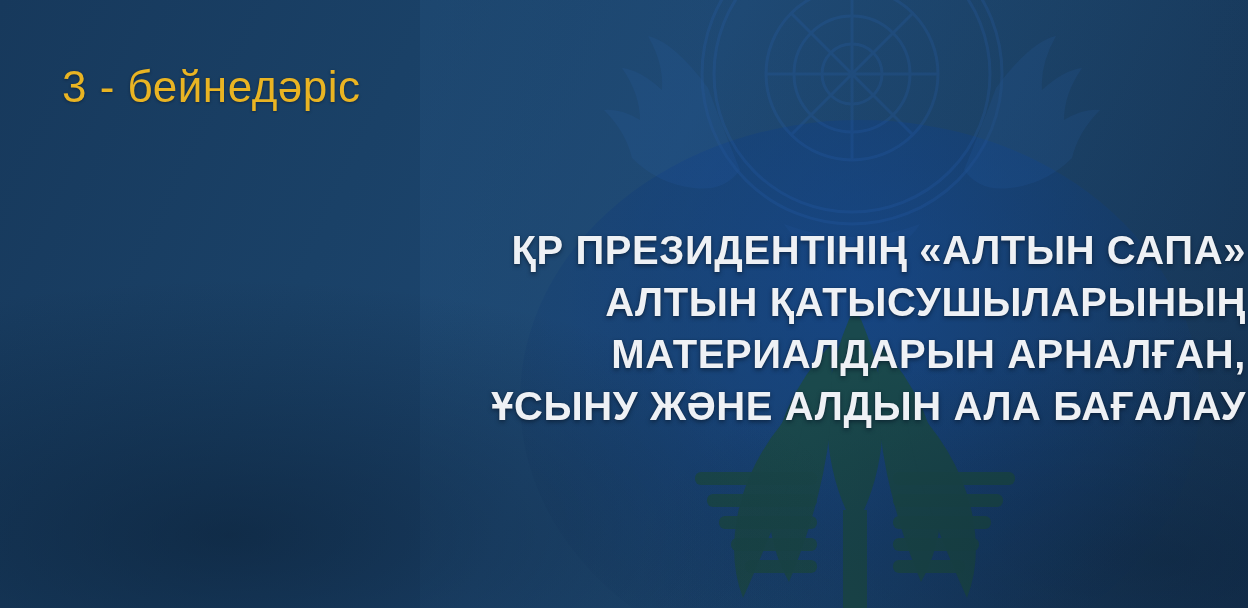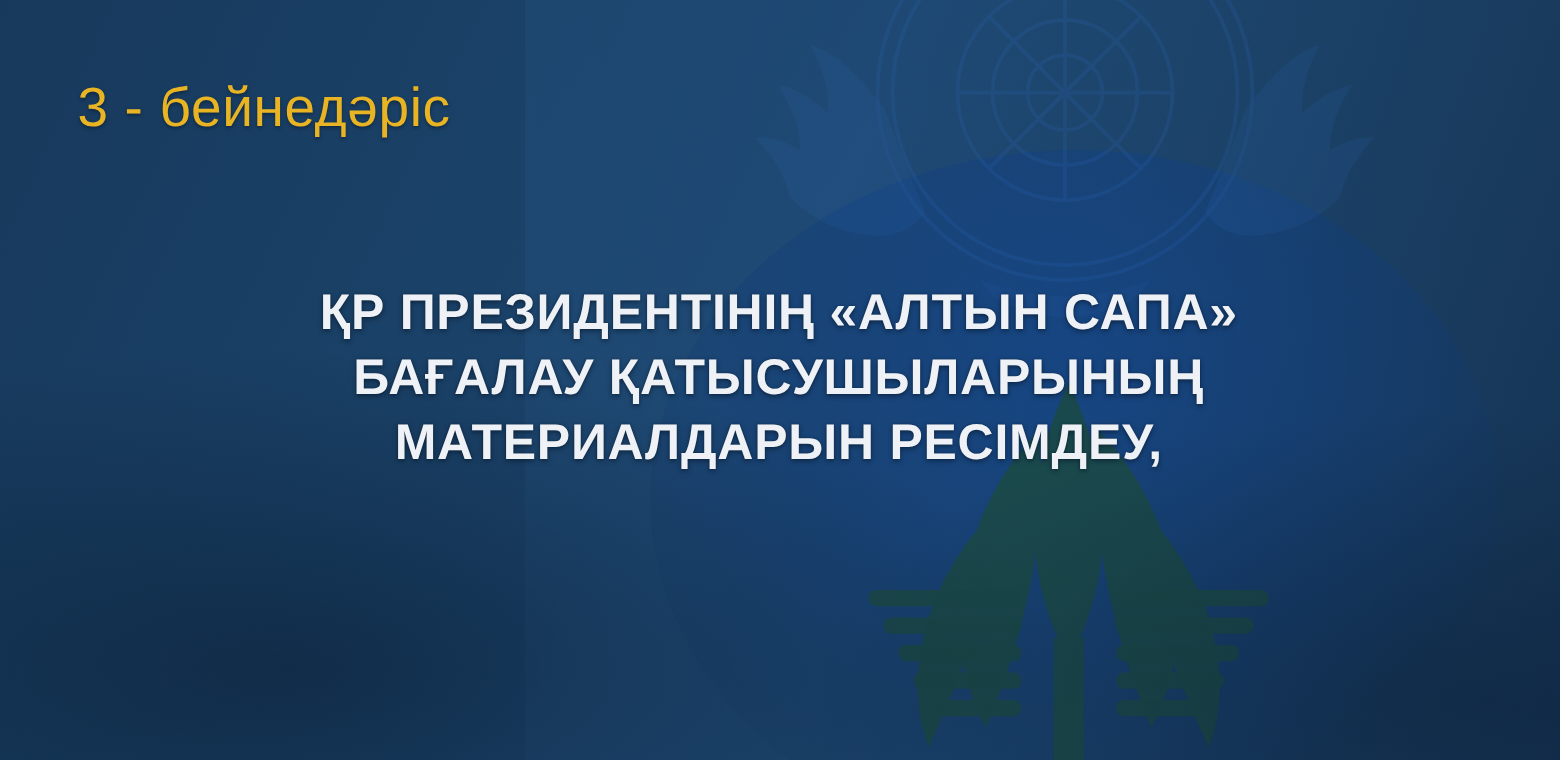--- a/index.html
+++ b/index.html
@@ -124,21 +124,21 @@
     color: #e9b423;
     white-space: nowrap;
     text-shadow: 0 1px 3px rgba(4,16,30,0.45);
   }
 
   .title-block {
     position: absolute;
     left: 0;
     top: 224px;
     width: 1246px;
-    text-align: center;
+    text-align: right;
   }
   .title-line {
     display: block;
     font-size: 40px;
     line-height: 52px;
     font-weight: 700;
     letter-spacing: 0.6px;
     color: #eef1f5;
     text-shadow:
        0 2px 4px rgba(5,18,35,0.55),
@@ -231,18 +231,19 @@
   </div>
 
   <div class="bg-vignette"></div>
 
   <div class="content">
 
     <div class="lecture-label">3 - бейнедәріс</div>
 
     <div class="title-block">
       <span class="title-line">ҚР ПРЕЗИДЕНТІНІҢ «АЛТЫН САПА»</span>
-      <span class="title-line">БАҒАЛАУ ҚАТЫСУШЫЛАРЫНЫҢ</span>
-      <span class="title-line">МАТЕРИАЛДАРЫН РЕСІМДЕУ,</span>
+      <span class="title-line">АЛТЫН ҚАТЫСУШЫЛАРЫНЫҢ</span>
+      <span class="title-line">МАТЕРИАЛДАРЫН АРНАЛҒАН,</span>
+      <span class="title-line">ҰСЫНУ ЖӘНЕ АЛДЫН АЛА БАҒАЛАУ</span>
     </div>
 
   </div>
 </div>
 
 </body></html>

